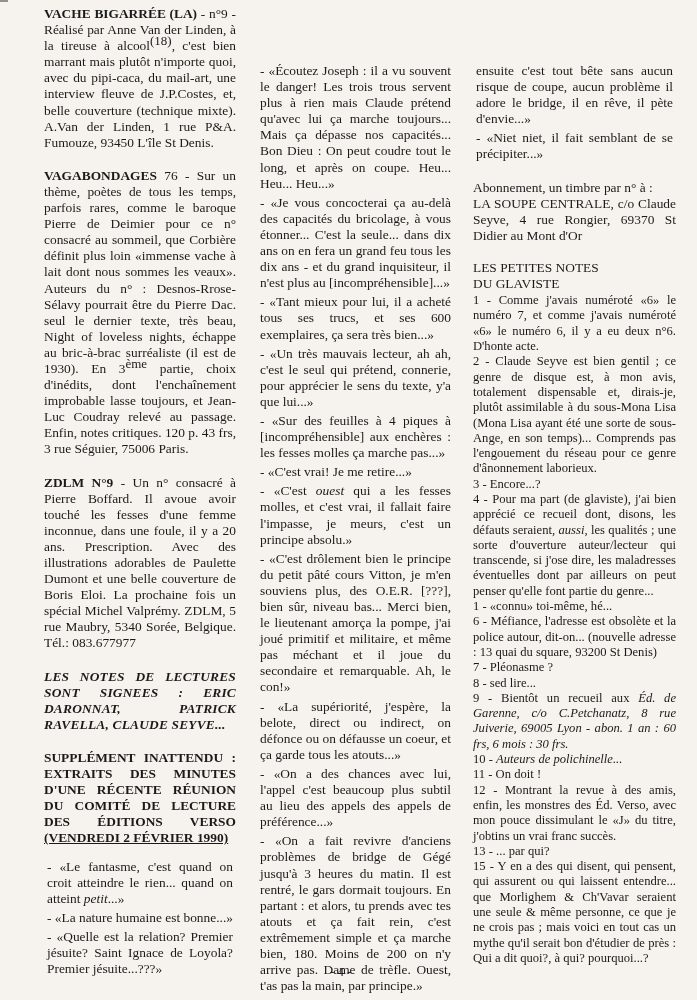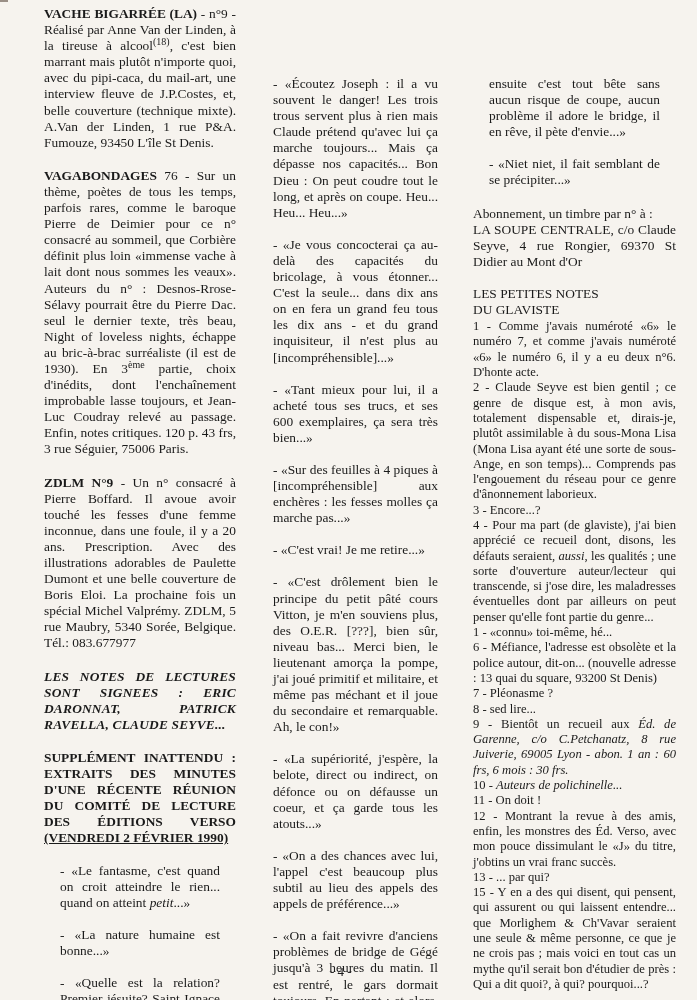--- a/index.html
+++ b/index.html
@@ -18,27 +18,27 @@
   }
   .col1 { left: 44px; top: 6px; width: 192px; }
   .col2 { left: 257px; top: 10px; width: 197px; }
   .col3 { left: 473px; top: 10px; width: 203px; }
   .col3 .notes { font-size: 12.6px; line-height: 15.3px; }
   .entry { margin: 0 0 17px 0; }
   .entry-title { font-weight: bold; }
   .signed { font-style: italic; font-weight: bold; text-transform: uppercase; margin-bottom: 17px; letter-spacing: 0.2px; }
   .supp-title { font-weight: bold; text-transform: uppercase; margin: 0 0 12px 0; }
   .supp-date { font-weight: bold; text-decoration: underline; }
-  .quote { margin: 16px; }
+  .quote { margin: 3px; }
   .quote em { font-style: italic; }
   .sub { margin-bottom: 16px; }
   .sub b { font-weight: normal; }
   .notes-title { text-transform: uppercase; margin-bottom: 1px; }
   .note { margin: 0; }
-  sup { font-size: 10px; line-height: 0; }
+  sup { font-size: 13px; line-height: 0; }
   .folio { position: absolute; left: 330px; top: 964px; font-size: 13px; }
   .corner-mark { position: absolute; left: 0; top: 0; width: 8px; height: 2px; background: #9a8f86; }
 </style>
 </head>
 <body>
 
 <div class="page">
   <div class="corner-mark"></div>
 
   <div class="col col1">
@@ -59,22 +59,24 @@
     <p class="quote"><span>- «Le fantasme, c'est quand on croit atteindre le rien... quand on atteint </span><em>petit</em><span>...»</span></p>
     <p class="quote"><span>- «La nature humaine est bonne...»</span></p>
     <p class="quote"><span>- «Quelle est la relation? Premier jésuite? Saint Ignace de Loyola? Premier jésuite...???»</span></p>
   </div>
 
   <div class="col col2">
     <div style="height:50px"></div>
     <p class="quote"><span>- «Écoutez Joseph : il a vu souvent le danger! Les trois trous servent plus à rien mais Claude prétend qu'avec lui ça marche toujours... Mais ça dépasse nos capacités... Bon Dieu : On peut coudre tout le long, et après on coupe. Heu... Heu... Heu...»</span></p>
     <p class="quote"><span>- «Je vous concocterai ça au-delà des capacités du bricolage, à vous étonner... C'est la seule... dans dix ans on en fera un grand feu tous les dix ans - et du grand inquisiteur, il n'est plus au [incompréhensible]...»</span></p>
     <p class="quote"><span>- «Tant mieux pour lui, il a acheté tous ses trucs, et ses 600 exemplaires, ça sera très bien...»</span></p>
+    <p class="quote"><span>- «Un très mauvais lecteur, ah ah, c'est le seul qui prétend, connerie, pour apprécier le sens du texte, y'a que lui...»</span></p>
     <p class="quote"><span>- «Sur des feuilles à 4 piques à [incompréhensible] aux enchères : les fesses molles ça marche pas...»</span></p>
     <p class="quote"><span>- «C'est vrai! Je me retire...»</span></p>
+    <p class="quote"><span>- «C'est </span><em>ouest</em><span> qui a les fesses molles, et c'est vrai, il fallait faire l'impasse, je meurs, c'est un principe absolu.»</span></p>
     <p class="quote"><span>- «C'est drôlement bien le principe du petit pâté cours Vitton, je m'en souviens plus, des O.E.R. [???], bien sûr, niveau bas... Merci bien, le lieutenant amorça la pompe, j'ai joué primitif et militaire, et même pas méchant et il joue du secondaire et remarquable. Ah, le con!»</span></p>
     <p class="quote"><span>- «La supériorité, j'espère, la belote, direct ou indirect, on défonce ou on défausse un coeur, et ça garde tous les atouts...»</span></p>
     <p class="quote"><span>- «On a des chances avec lui, l'appel c'est beaucoup plus subtil au lieu des appels des appels de préférence...»</span></p>
     <p class="quote"><span>- «On a fait revivre d'anciens problèmes de bridge de Gégé jusqu'à 3 heures du matin. Il est rentré, le gars dormait toujours. En partant : et alors, tu prends avec tes atouts et ça fait rein, c'est extrêmement simple et ça marche bien, 180. Moins de 200 on n'y arrive pas. Dame de trèfle. Ouest, t'as pas la main, par principe.»</span></p>
     <p class="quote"><span>- «Pourquoi...?»</span></p>
     <p class="quote"><span>- «Il a une séquence brisée : femme, valet, neuf, c'est un singleton. Tu prends de ta main, ils vont faire l'as et les arguments et</span></p>
   </div>
 
   <div class="col col3">
     <div style="height:50px"></div>

